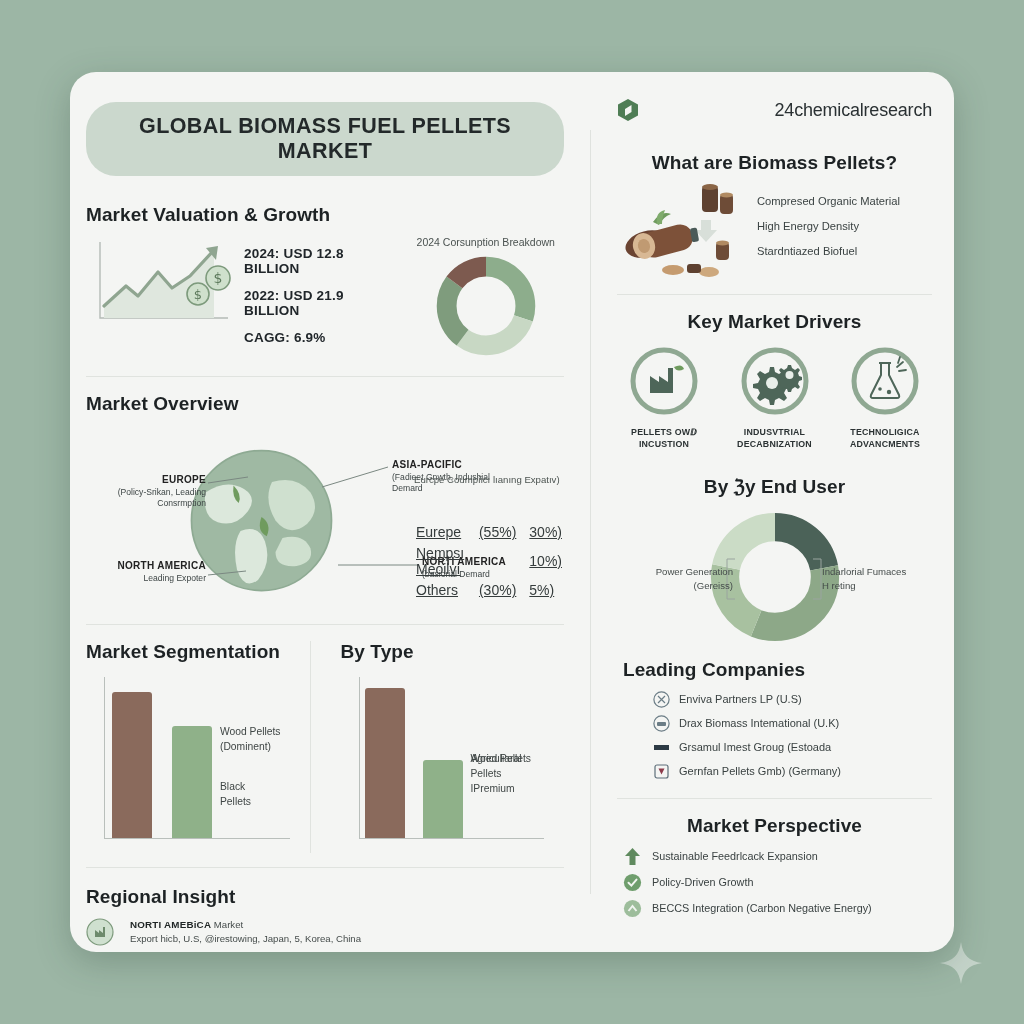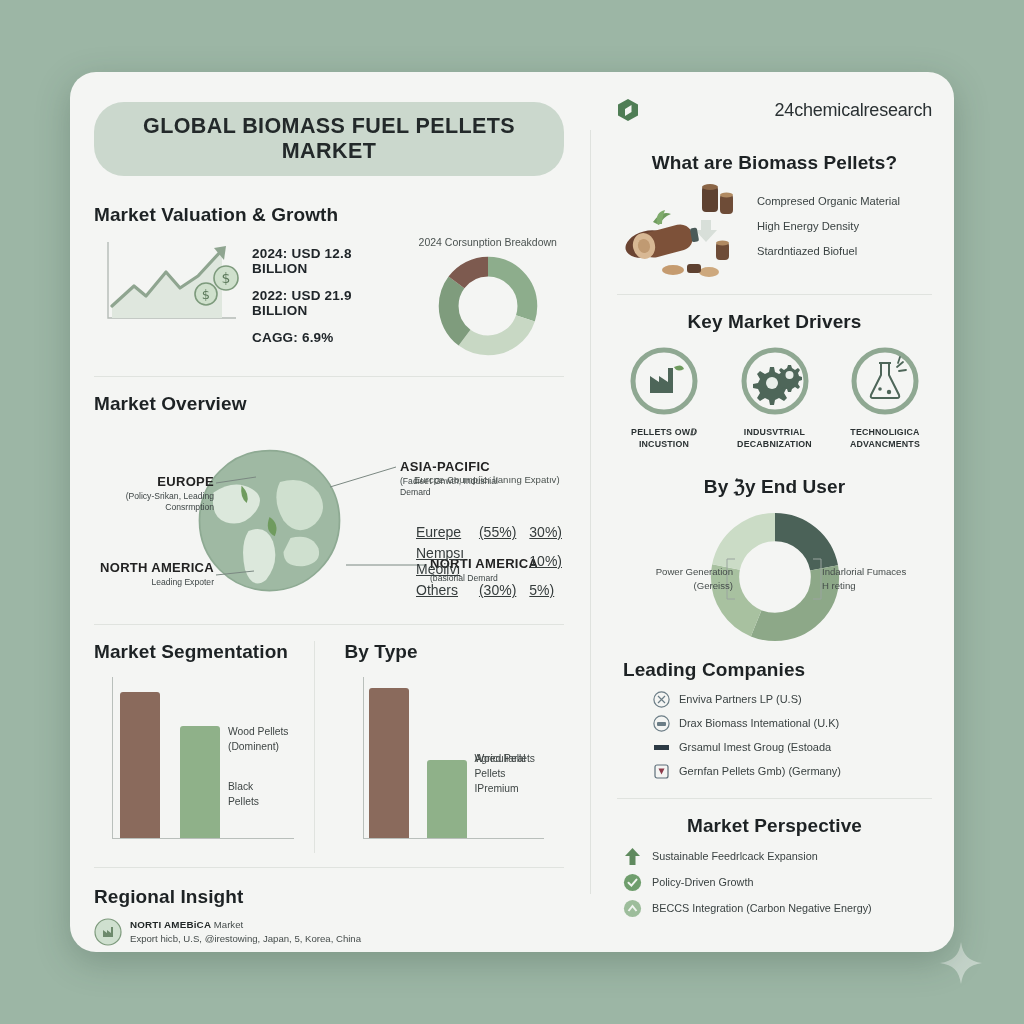--- a/index.html
+++ b/index.html
@@ -16,21 +16,21 @@
   }
   .card {
     position: absolute;
     left: 70px; top: 72px; width: 884px; height: 880px;
     background: #f4f5f3;
     border-radius: 26px;
     box-shadow: 0 10px 34px rgba(40,60,50,.26);
     display: flex;
     overflow: hidden;
   }
-  .col-left  { width: 520px; padding: 30px 26px 18px 24px; position: relative; }
+  .col-left  { width: 520px; padding: 30px 26px 18px 16px; position: relative; }
   .divider-v { width: 1px; background: #dfe2de; margin: 58px 0 58px 0; }
   .col-right { flex: 1; padding: 26px 22px 18px 26px; position: relative; }
 
   
   .title-pill {
     background: #cbd8cd;
     border-radius: 30px;
     padding: 12px 22px;
     text-align: center;
     margin-bottom: 28px;
@@ -55,21 +55,21 @@
     font-size: 13.5px; font-weight: bold; color: #20262a;
     margin-bottom: 12px; letter-spacing: .2px;
   }
   .donut-wrap { margin-left: auto; text-align: center; width: 160px; }
   .donut-cap { font-size: 10.5px; color: #4a5250; margin-bottom: 6px; }
 
   
   .globe-block { position: relative; height: 185px; margin-top: 4px; }
   .globe-svg { position: absolute; left: 88px; top: 8px; }
   .glabel { position: absolute; font-size: 8.6px; color: #3e4646; line-height: 1.35; }
-  .glabel b { font-size: 13px; color: #222; letter-spacing: .3px; display: block; }
+  .glabel b { font-size: 10px; color: #222; letter-spacing: .3px; display: block; }
   .g-eu { left: 2px; top: 48px; width: 118px; text-align: right; }
   .g-na { left: 2px; top: 134px; width: 118px; text-align: right; }
   .g-ap { left: 306px; top: 33px; width: 130px; }
   .g-na2{ left: 336px; top: 130px; width: 120px; }
   .legend-box { position: absolute; right: 0; top: 48px; width: 150px; }
   .legend-note { font-size: 9.6px; color: #4b5350; line-height: 1.45; margin-bottom: 34px; }
   .legend-tbl { font-size: 14px; color: #353c3c; text-decoration: underline; }
   .legend-tbl tr td { padding: 1.5px 0; }
   .legend-tbl td.a { padding-right: 9px; }
   .legend-tbl td.b { padding-right: 11px; }
@@ -83,21 +83,21 @@
   .axis-x { position: absolute; left: 18px; right: 6px; bottom: 14px; height: 1px; background: #b9bfbb; }
   .bar { position: absolute; bottom: 15px; width: 40px; border-radius: 3px 3px 0 0; }
   .bar-lbl { position: absolute; font-size: 10.3px; color: #3f4645; line-height: 1.45; }
 
   
   .bl-row { display: flex; margin-top: 18px; }
   .bl-col { flex: 1; }
   .bl-col + .bl-col { padding-left: 26px; border-left: 1px solid #d946ef; }
   .bl-list { display: flex; gap: 8px; align-items: flex-start; margin-top: 8px; }
   .bl-items div { font-size: 10px; color: #3f4645; line-height: 1.75; }
-  .ri-item { display: flex; gap: 8px; align-items: flex-start; margin-bottom: 6px; }
+  .ri-item { display: flex; gap: 16px; align-items: flex-start; margin-bottom: 6px; }
   .ri-txt b { font-size: 9.8px; color: #1f2525; letter-spacing: .2px; }
   .ri-txt { font-size: 9.6px; color: #454c4b; line-height: 1.4; }
 
   
   .brand { display: flex; align-items: center; justify-content: space-between; gap: 7px; margin-bottom: 30px; }
   .brand-name { font-size: 18px; color: #2a3133; letter-spacing: -.2px; }
 
   .pellet-row { display: flex; align-items: center; gap: 10px; margin-top: 8px; }
   .pellet-facts div { font-size: 11.2px; color: #3b4343; margin-bottom: 13px; }
 

